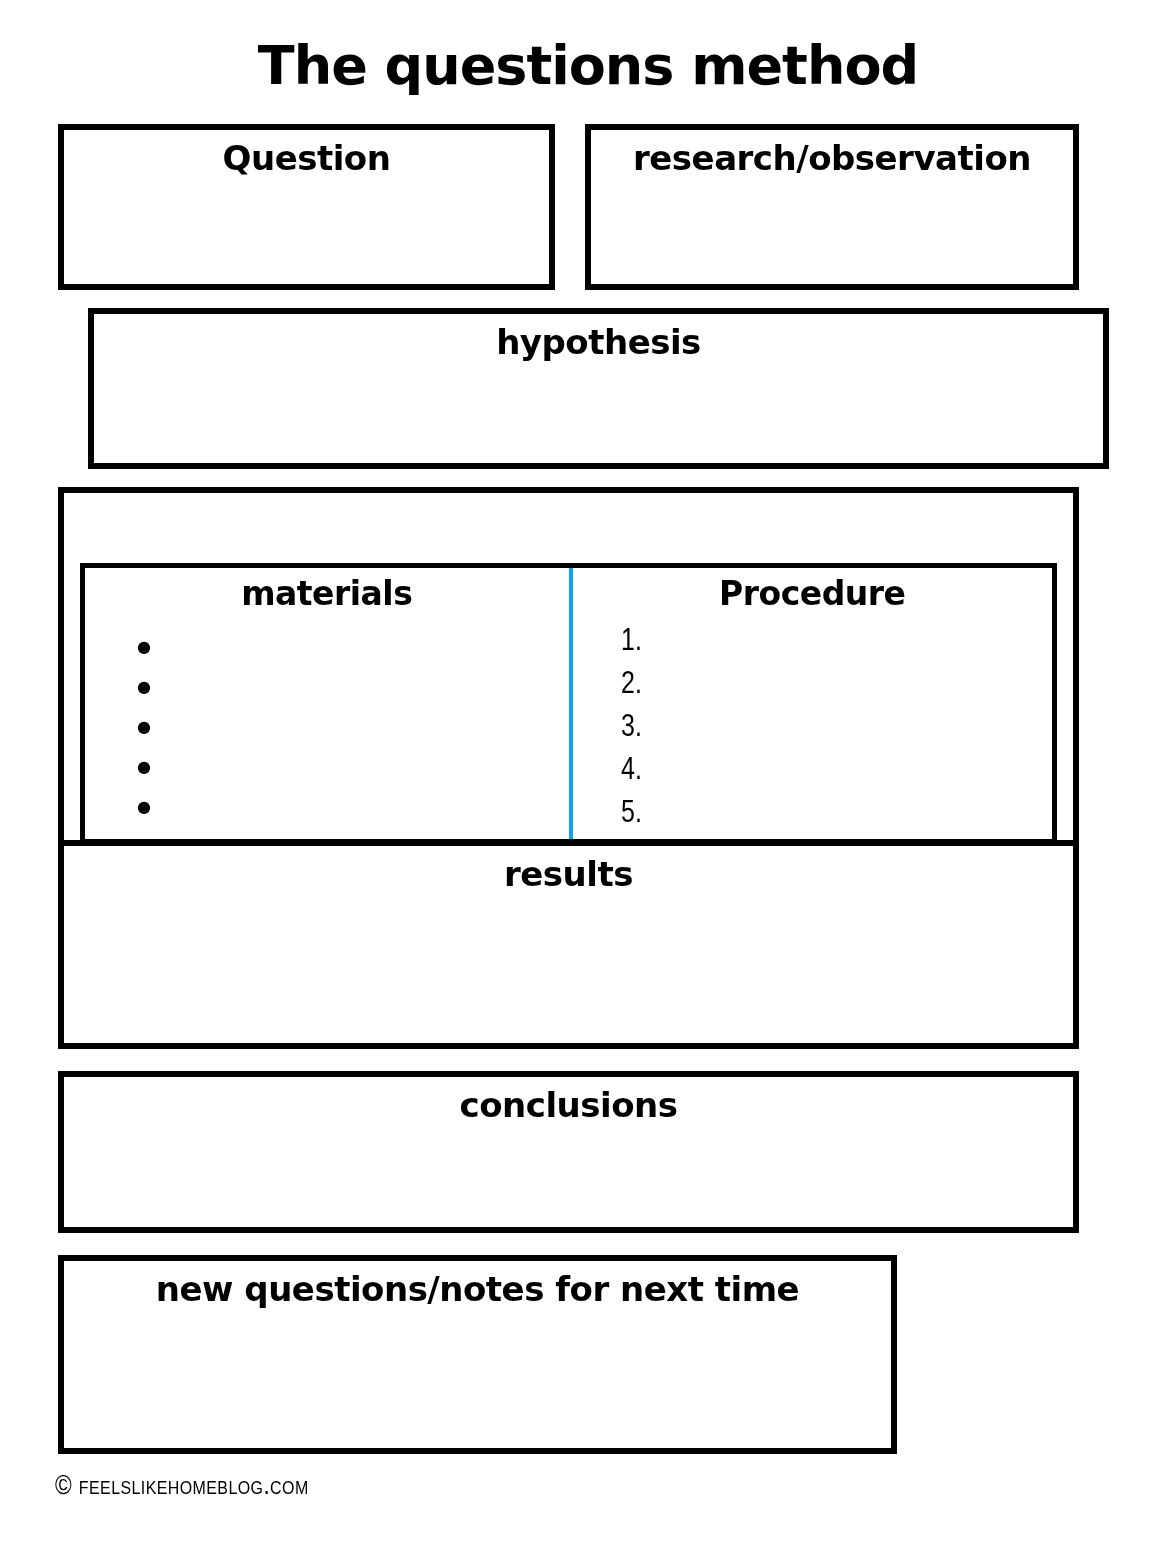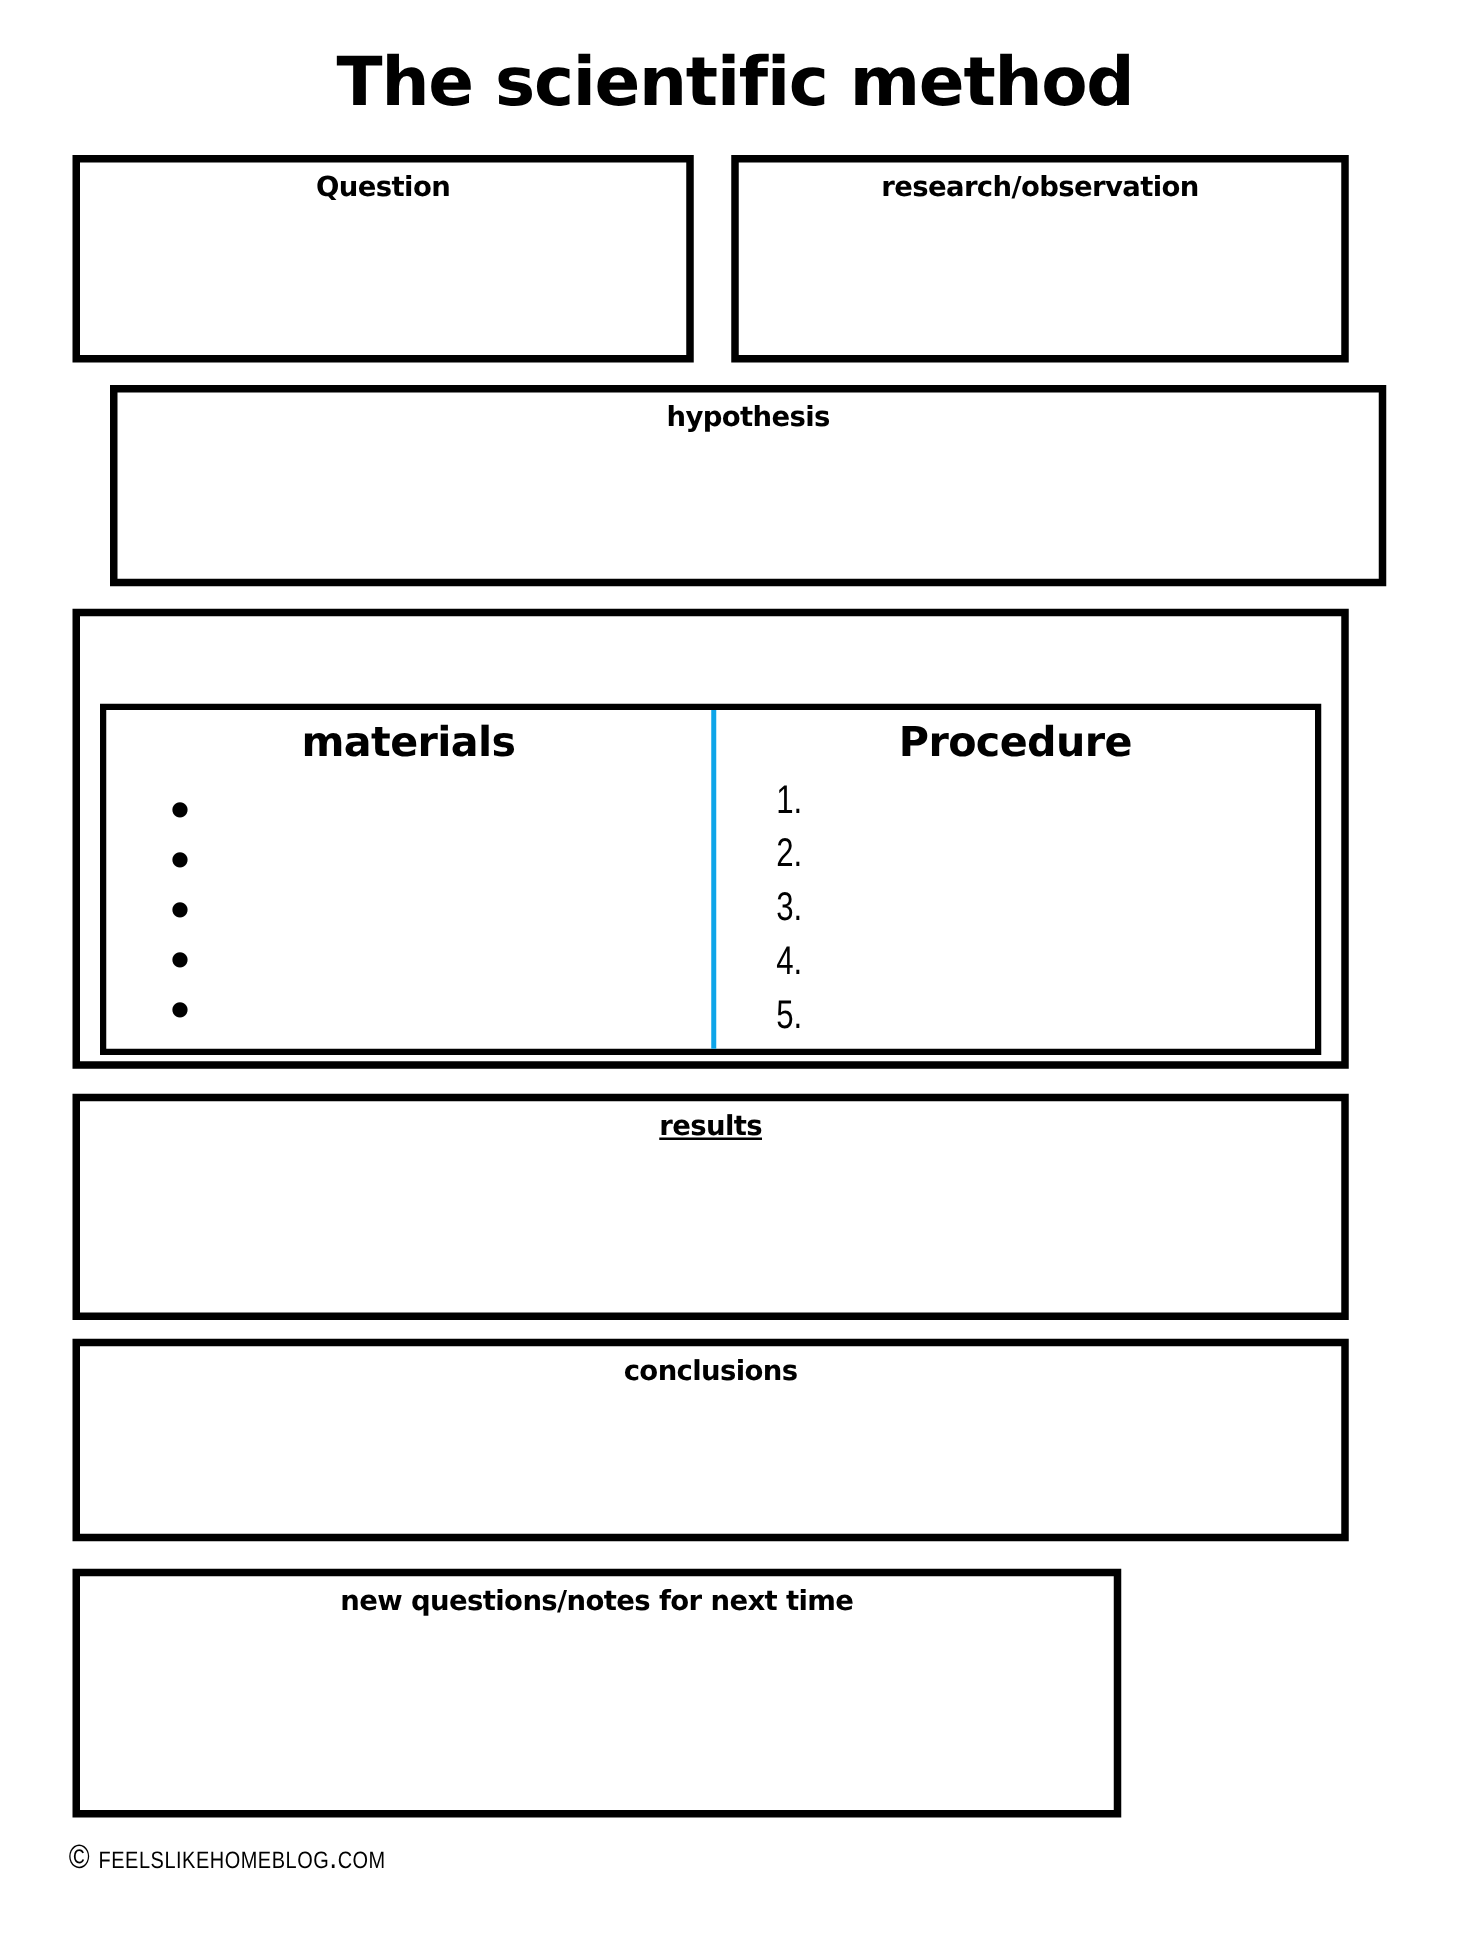--- a/index.html
+++ b/index.html
@@ -21,30 +21,30 @@
     letter-spacing: -1px;
   }
   .wbox {
     position: absolute;
     border: 6px solid #000000;
     background: #ffffff;
   }
   .wbox-heading {
     width: 100%;
     text-align: center;
-    font-size: 22px;
+    font-size: 34px;
     font-weight: 800;
     letter-spacing: -0.5px;
     padding-top: 8px;
   }
   .box-question     { left: 58px;  top: 124px;  width: 497px;  height: 166px; }
   .box-research     { left: 585px; top: 124px;  width: 494px;  height: 166px; }
   .box-hypothesis   { left: 58px;  top: 308px;  width: 1021px; height: 161px; margin-left: 30px; }
   .box-experiment   { left: 58px;  top: 487px;  width: 1021px; height: 368px; }
-  .box-results      { left: 58px;  top: 875px;  width: 1021px; height: 181px; text-decoration: underline; }
+  .box-results      { left: 58px;  top: 840px;  width: 1021px; height: 209px; }
   .box-conclusions  { left: 58px;  top: 1071px; width: 1021px; height: 162px; }
   .box-newquestions { left: 58px;  top: 1255px; width: 839px; height: 199px; }
 
   .experiment-table {
     position: absolute;
     left: 16px; top: 70px;
     width: 977px; height: 281px;
     border: 5px solid #000000;
     display: flex;
     background: #ffffff;
@@ -96,21 +96,21 @@
   .footer-credit span {
     display: inline-block;
     transform: scaleX(0.84);
     transform-origin: 0 50%;
     letter-spacing: 0.5px;
   }
 </style>
 </head>
 <body>
 
-<div class="page-title">The scientific method</div>
+<div class="page-title">The questions method</div>
 
 <div class="wbox box-question">
   <div class="wbox-heading">Question</div>
   <div class="write-space"></div>
 </div>
 
 <div class="wbox box-research">
   <div class="wbox-heading">research/observation</div>
   <div class="write-space"></div>
 </div>

